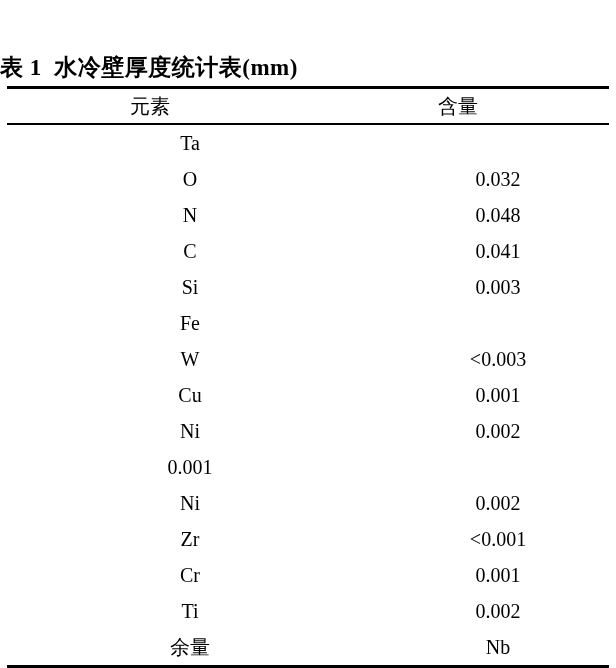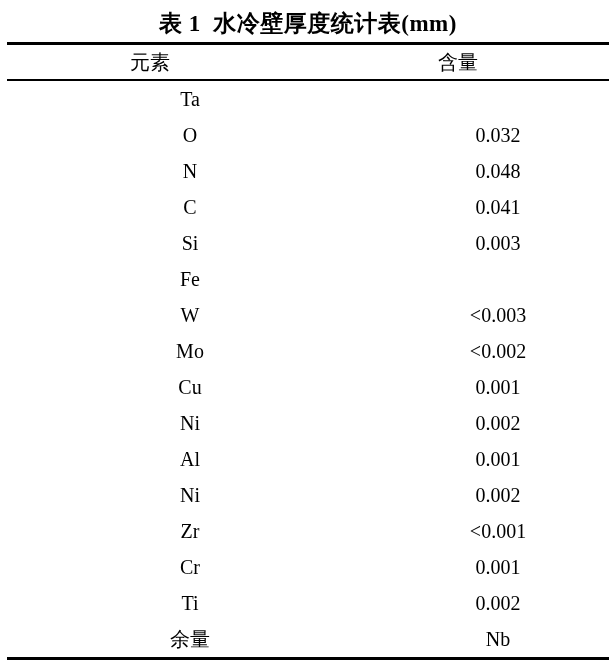--- a/index.html
+++ b/index.html
@@ -13,25 +13,26 @@
     height: 668px;
     background: #ffffff;
     color: #000000;
     font-family: "Liberation Serif", serif;
     overflow: hidden;
   }
   .caption {
     height: 36px;
     padding-top: 6px;
     line-height: 36px;
-    text-align: center;
+    text-align: left;
     font-size: 23px;
     font-weight: bold;
     white-space: pre;
     letter-spacing: 0.5px;
+    margin-top: 44px;
   }
   .rule {
     margin-left: 7px;
     margin-right: 7px;
     background: #000000;
   }
   .rule.thick { height: 3px; }
   .rule.thin  { height: 1.5px; }
   .trow {
     display: grid;
@@ -82,33 +83,28 @@
     <div class="cell">0.003</div>
   </div>
   <div class="trow body">
     <div class="cell">Fe</div>
   </div>
   <div class="trow body">
     <div class="cell">W</div>
     <div class="cell">&lt;0.003</div>
   </div>
   <div class="trow body">
-    <div class="cell">Mo</div>
-    <div class="cell">&lt;0.002</div>
-  </div>
-  <div class="trow body">
     <div class="cell">Cu</div>
     <div class="cell">0.001</div>
   </div>
   <div class="trow body">
     <div class="cell">Ni</div>
     <div class="cell">0.002</div>
   </div>
   <div class="trow body">
-    <div class="cell">Al</div>
     <div class="cell">0.001</div>
   </div>
   <div class="trow body">
     <div class="cell">Ni</div>
     <div class="cell">0.002</div>
   </div>
   <div class="trow body">
     <div class="cell">Zr</div>
     <div class="cell">&lt;0.001</div>
   </div>

